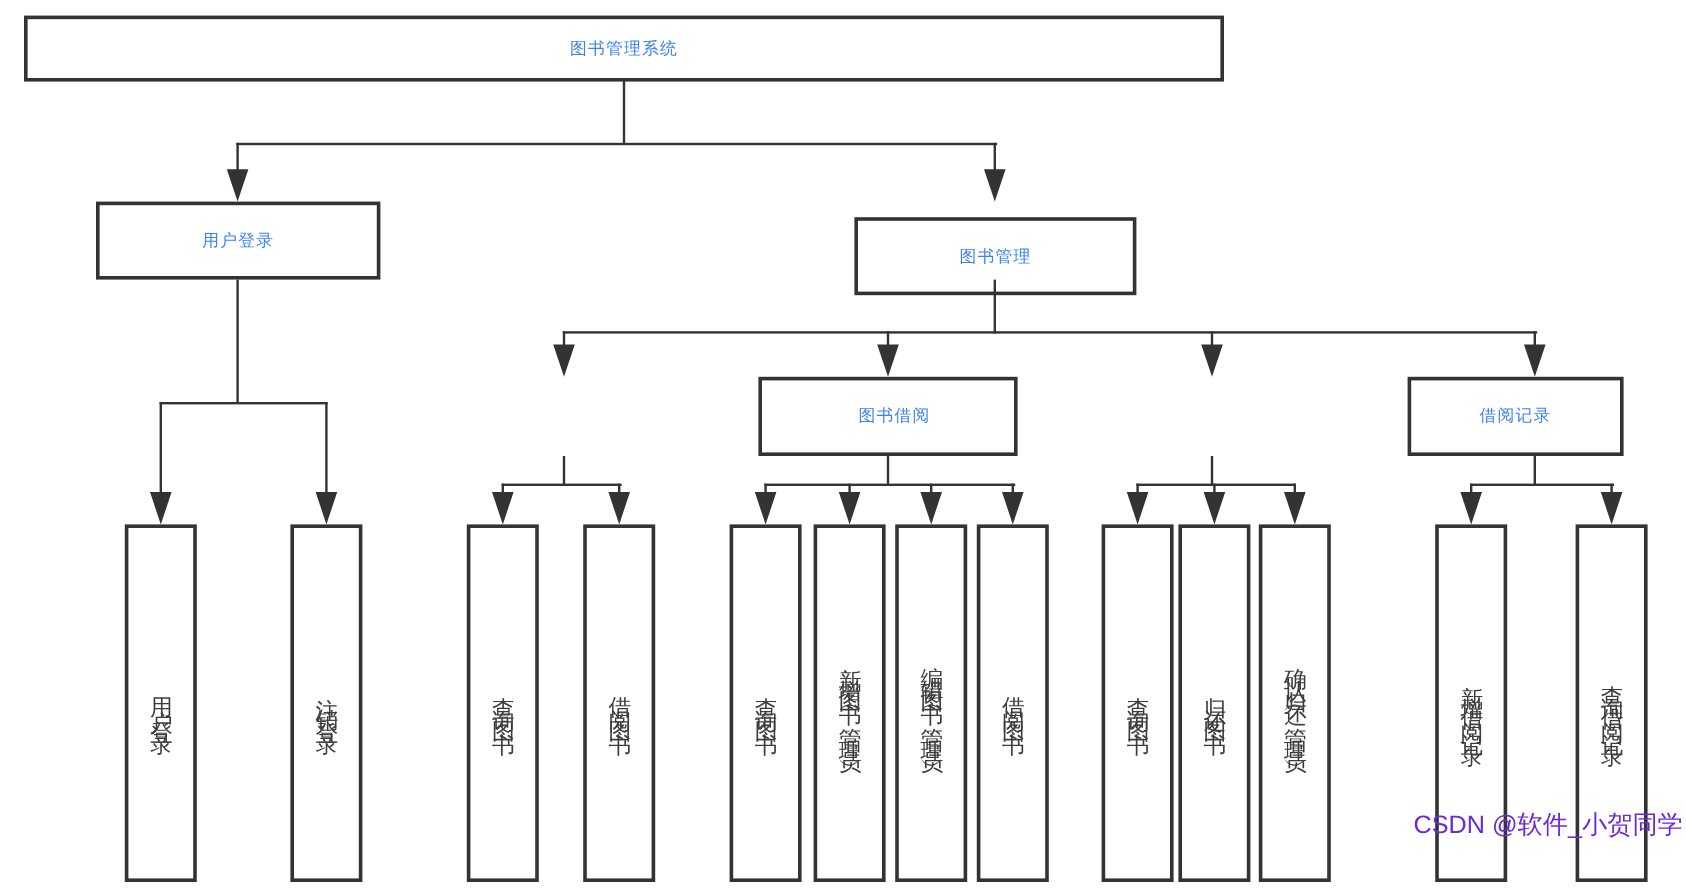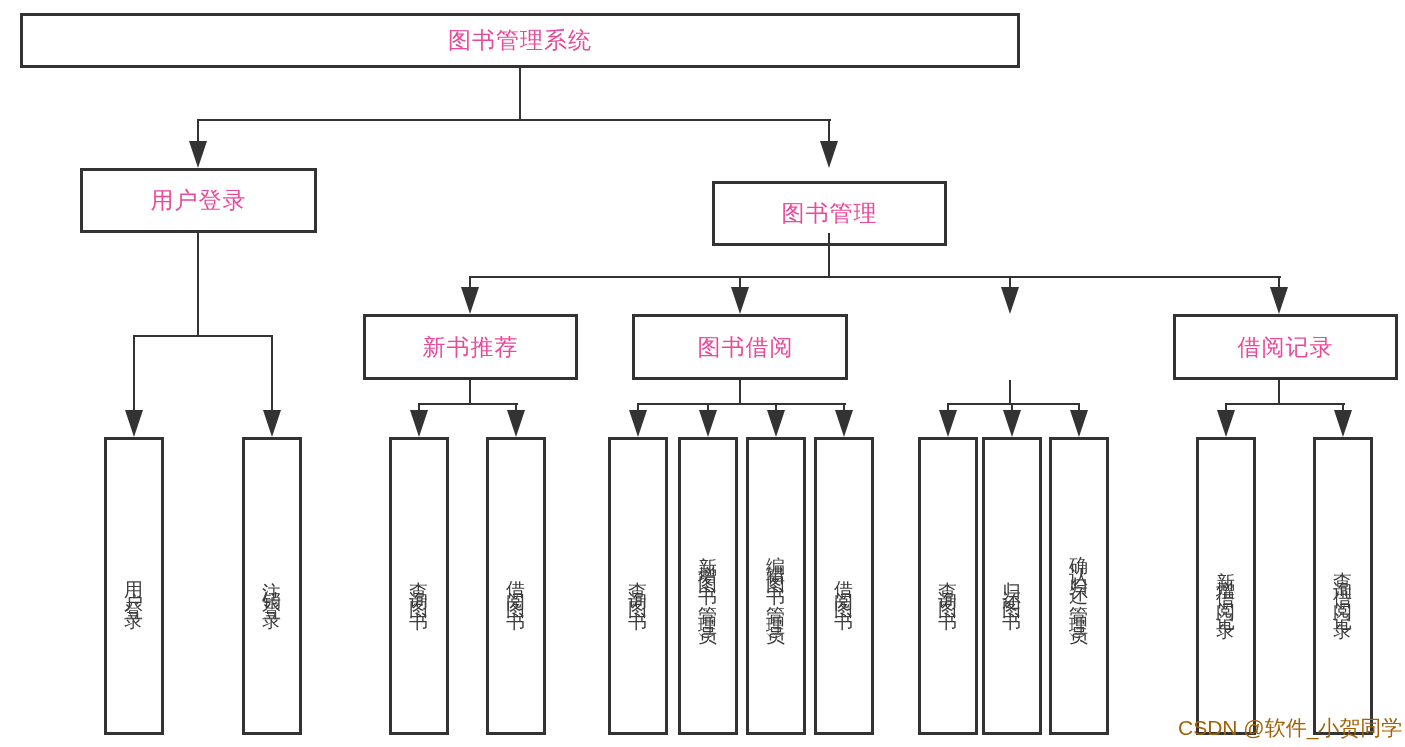--- a/index.html
+++ b/index.html
@@ -18,22 +18,22 @@
   .box {
     position: absolute;
     border: 3px solid #333333;
     background: #ffffff;
     display: flex;
     align-items: center;
     justify-content: center;
     box-sizing: border-box;
   }
   .hlabel {
-    font-size: 23px;
-    color: #ec4899;
+    font-size: 14px;
+    color: #3b82f6;
     letter-spacing: 1px;
     white-space: nowrap;
     font-family: Liberation Serif, serif;
   }
   .vlabel {
     writing-mode: vertical-rl;
     text-orientation: mixed;
     font-size: 19px;
     color: #3c3c3c;
     letter-spacing: 10px;
@@ -54,23 +54,23 @@
     position: absolute;
     width: 0;
     height: 0;
     border-left: 9px solid transparent;
     border-right: 9px solid transparent;
     border-top: 27px solid #333333;
   }
   .watermark {
     position: absolute;
     left: 1178px;
-    top: 714px;
+    top: 673px;
     font-size: 21px;
-    color: #a16207;
+    color: #6d28d9;
     white-space: nowrap;
     z-index: 5;
   }
 </style>
 </head>
 <body>
 
 <div id="canvas">
 
   <div class="box" style="left:20px; top:13px; width:1000px; height:55px;">
@@ -102,27 +102,24 @@
   <div class="hline" style="left:469px; top:276px; width:812px;"></div>
   <div class="vline" style="left:469px; top:276px; height:14px;"></div>
   <div class="arrow" style="left:461px; top:287px;"></div>
   <div class="vline" style="left:739px; top:276px; height:14px;"></div>
   <div class="arrow" style="left:731px; top:287px;"></div>
   <div class="vline" style="left:1009px; top:276px; height:14px;"></div>
   <div class="arrow" style="left:1001px; top:287px;"></div>
   <div class="vline" style="left:1278px; top:276px; height:14px;"></div>
   <div class="arrow" style="left:1270px; top:287px;"></div>
 
-  <div class="box" style="left:363px; top:314px; width:215px; height:66px;">
-    <span class="hlabel">新书推荐</span>
-  </div>
   <div class="box" style="left:632px; top:314px; width:216px; height:66px;padding-left:11px;">
     <span class="hlabel">图书借阅</span>
   </div>
-  <div class="box" style="left:1173px; top:314px; width:225px; height:66px;">
+  <div class="box" style="left:1173px; top:314px; width:180px; height:66px;">
     <span class="hlabel">借阅记录</span>
   </div>
 
   <div class="vline" style="left:469px; top:380px; height:25px;"></div>
   <div class="hline" style="left:418px; top:403px; width:100px;"></div>
   <div class="vline" style="left:418px; top:403px; height:10px;"></div>
   <div class="arrow" style="left:410px; top:410px;"></div>
   <div class="vline" style="left:515px; top:403px; height:10px;"></div>
   <div class="arrow" style="left:507px; top:410px;"></div>
 

